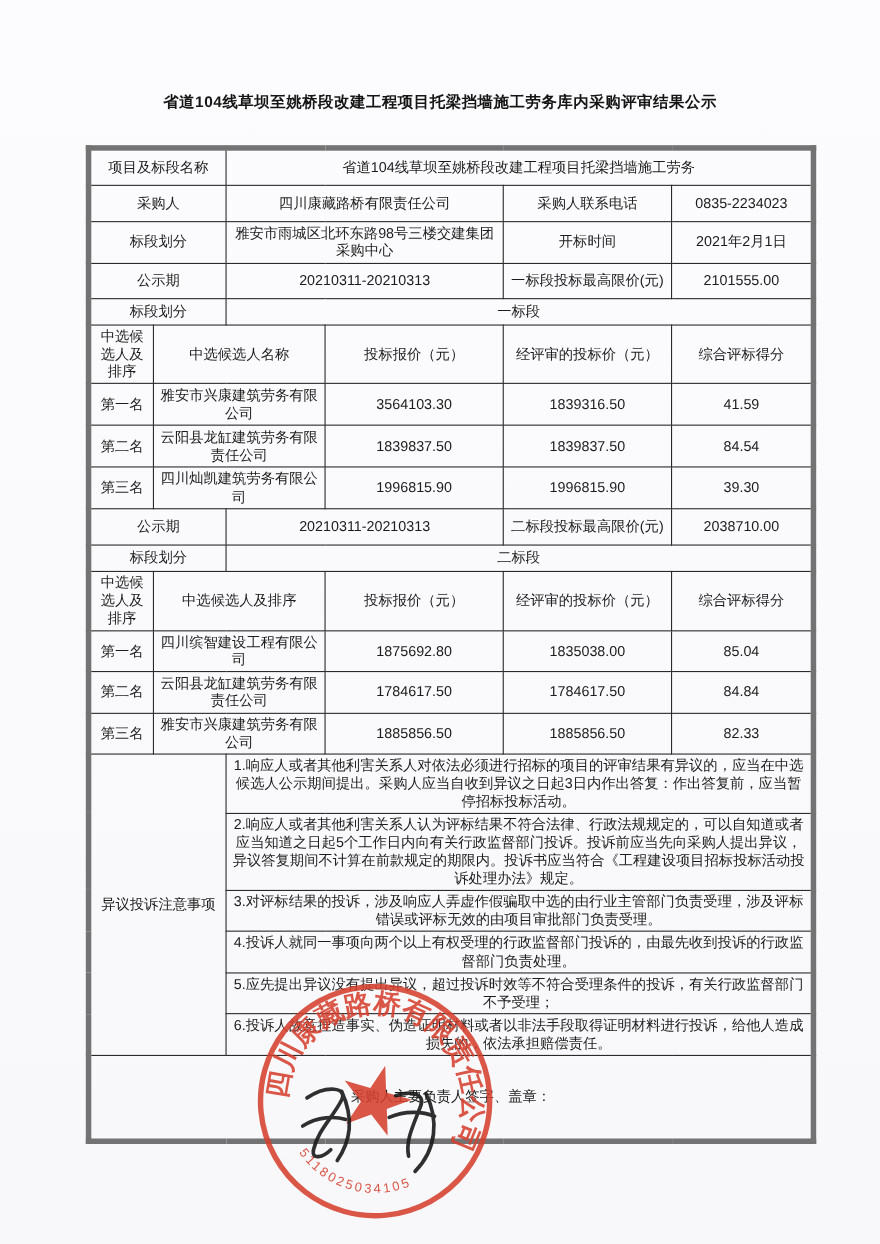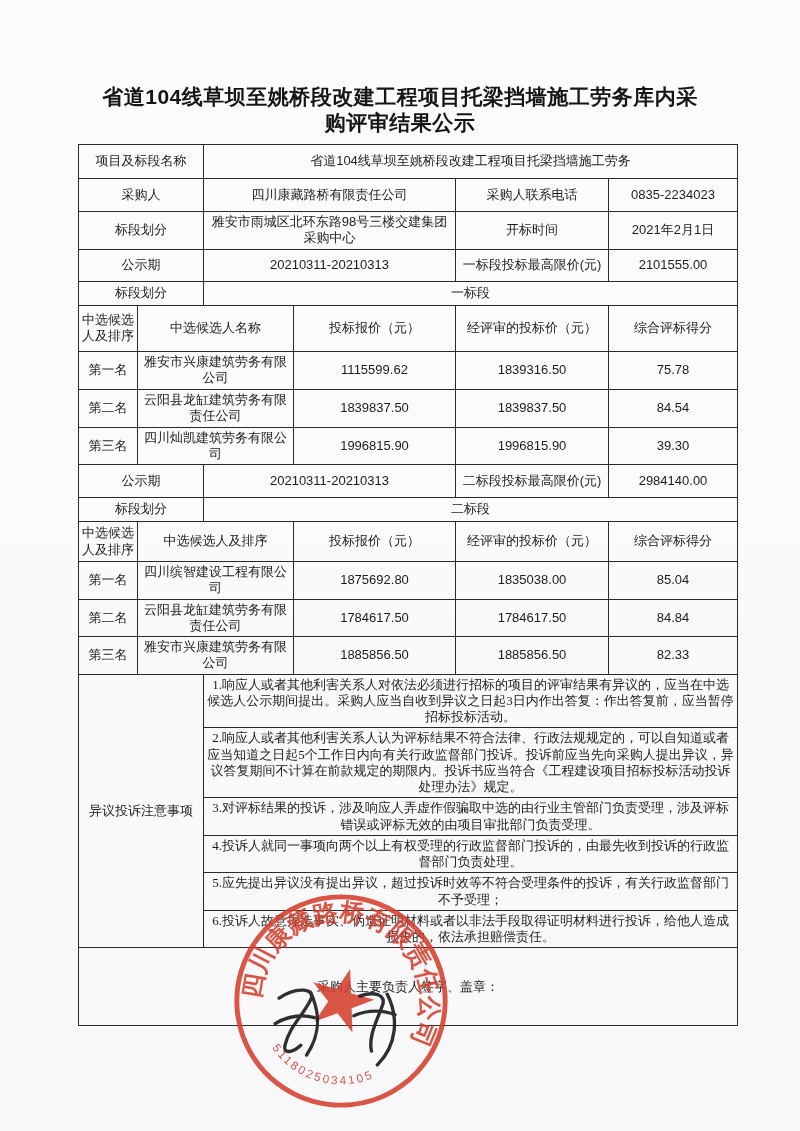--- a/index.html
+++ b/index.html
@@ -8,43 +8,42 @@
     position:relative;
     background:#fbfbfd;
     font-family:"Liberation Sans","DejaVu Sans",sans-serif;
     color:#1c1c1c;
     overflow:hidden;
   }
   .sheet { position:absolute; inset:0; background:linear-gradient(180deg,#fcfcfe 0%,#f8f8fa 100%); }
 
   .doc-title {
     position:absolute; top:84px; left:95px; width:610px;
-    text-align:center; font-weight:bold; font-size:21px; line-height:1.22;
+    text-align:center; font-weight:bold; font-size:14px; line-height:1.22;
     letter-spacing:0.5px; color:#151515;
   }
 
   table.main {
-    position:absolute; top:144px; left:78px; width:659px;
+    position:absolute; top:132px; left:78px; width:659px;
     border-collapse:collapse; table-layout:fixed;
-    border:1px solid #737373;
+    border:5px solid #737373;
   }
   table.main td {
     border:1.5px solid #2a2a2a;
     font-size:13px; text-align:center; vertical-align:middle;
     padding:2px 3px; line-height:1.25; word-break:break-all;
   }
   td.lbl { font-size:13px; }
   td.small { font-size:12px; padding:1px 1px;margin-left:12px; }
   td.left { text-align:left; padding-left:10px;margin-top:16px; }
   td.name { font-size:12.5px; padding:2px 2px; }
   td.head-cell { font-size:12.5px; }
   td.note {
     text-align:left; font-size:12.5px; line-height:1.5; padding:5px 8px;
     word-break:break-all;
-    font-family:Liberation Serif, serif;
   }
   td.sig-cell { height:78px; text-align:left; padding-left:8px; font-size:13.5px; }
 
   tr.h34{height:34px} tr.h33{height:33px} tr.h35{height:35px} tr.h32{height:32px}
   tr.h24{height:24px} tr.h46{height:46px} tr.h38{height:38px} tr.h40{height:40px}
   tr.h27{height:27px} tr.h37{height:37px}
 
   .stamp {
     position:absolute; left:228px; top:888px; width:226px; height:226px;
     pointer-events:none;
@@ -101,44 +100,44 @@
   <tr class="h46">
     <td class="head-cell">中选候选人及排序</td>
     <td class="head-cell" colspan="2">中选候选人名称</td>
     <td class="head-cell">投标报价（元）</td>
     <td class="head-cell">经评审的投标价（元）</td>
     <td class="head-cell">综合评标得分</td>
   </tr>
   <tr class="h38">
     <td>第一名</td>
     <td class="name" colspan="2">雅安市兴康建筑劳务有限公司</td>
-    <td>1115599.62</td>
+    <td>3564103.30</td>
     <td>1839316.50</td>
-    <td>75.78</td>
+    <td>41.59</td>
   </tr>
   <tr class="h38">
     <td>第二名</td>
     <td class="name" colspan="2">云阳县龙缸建筑劳务有限责任公司</td>
     <td>1839837.50</td>
     <td>1839837.50</td>
     <td>84.54</td>
   </tr>
   <tr class="h34">
     <td>第三名</td>
     <td class="name" colspan="2">四川灿凯建筑劳务有限公司</td>
     <td>1996815.90</td>
     <td>1996815.90</td>
     <td>39.30</td>
   </tr>
 
   <tr class="h33">
     <td class="lbl" colspan="2">公示期</td>
     <td colspan="2">20210311-20210313</td>
     <td class="small">二标段投标最高限价(元)</td>
-    <td>2984140.00</td>
+    <td>2038710.00</td>
   </tr>
   <tr class="h24">
     <td class="lbl" colspan="2">标段划分</td>
     <td colspan="4">二标段</td>
   </tr>
   <tr class="h40">
     <td class="head-cell">中选候选人及排序</td>
     <td class="head-cell" colspan="2">中选候选人及排序</td>
     <td class="head-cell">投标报价（元）</td>
     <td class="head-cell">经评审的投标价（元）</td>

